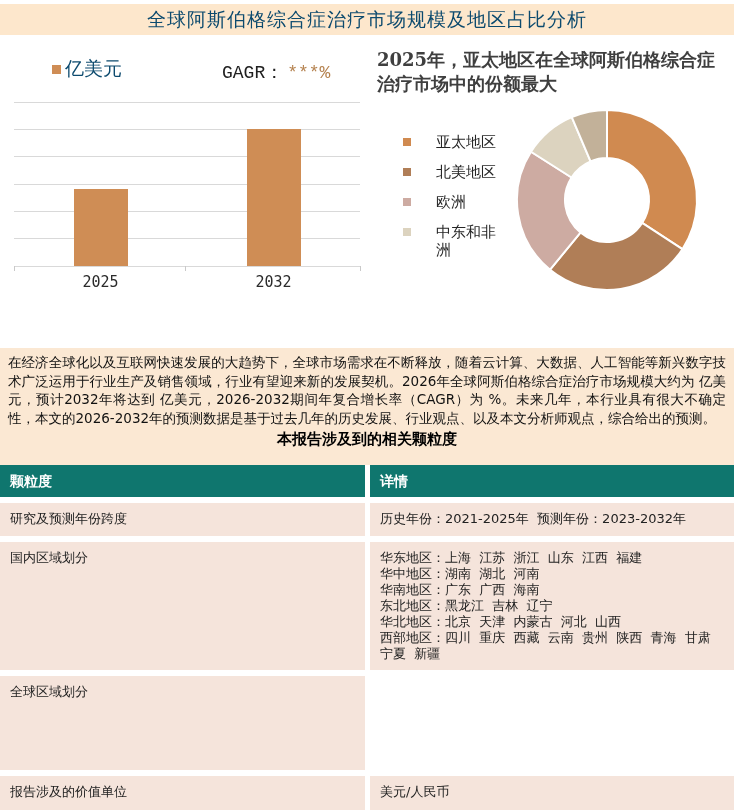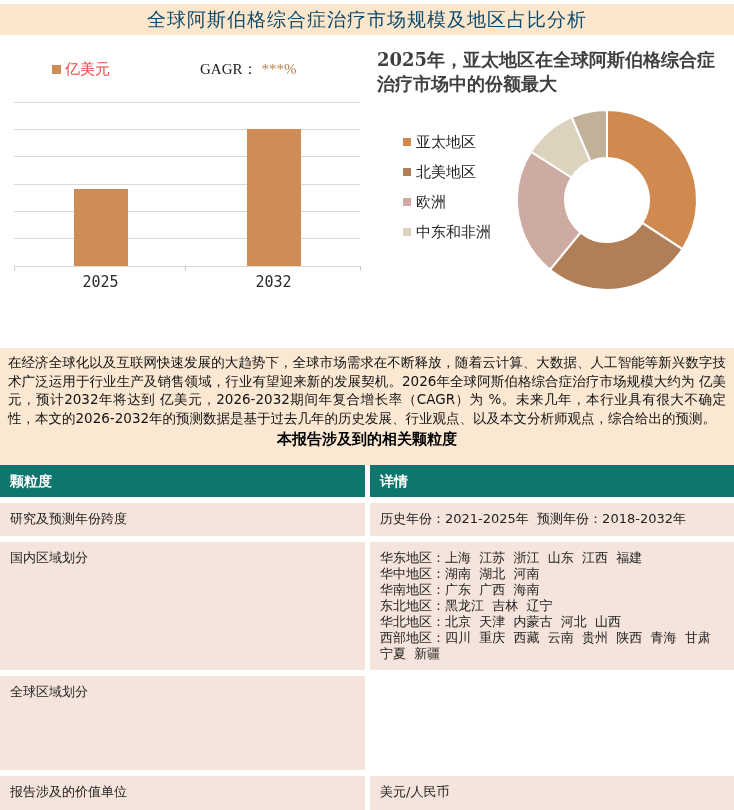--- a/index.html
+++ b/index.html
@@ -9,39 +9,39 @@
   }
   
   .title-bar{position:absolute;left:0;top:4px;width:734px;height:31px;background:#FDE7CC;}
   .title-bar h1{
     margin:0;line-height:31px;text-align:center;font-size:19px;font-weight:500;
     color:#0c4a6e;font-family:"DejaVu Serif","Liberation Serif",serif;letter-spacing:1px;
   }
   
   .bar-legend-row{position:absolute;left:52px;top:59px;height:20px;display:flex;align-items:center;}
   .bar-legend-swatch{width:9px;height:9px;background:#CF8D55;display:inline-block;margin-right:4px;}
-  .bar-legend-label{font-size:15px;color:#ef4444;}
-  .cagr-line{position:absolute;left:200px;top:60px;font-size:15px;color:#202020;
-    font-family:Liberation Serif, serif;}
+  .bar-legend-label{font-size:19px;color:#0c4a6e;}
+  .cagr-line{position:absolute;left:222px;top:60px;font-size:18px;color:#202020;
+    font-family:Liberation Mono, monospace;}
   .cagr-value{color:#B5824F;margin-left:4px;}
   #bar-plot{position:absolute;left:14px;top:102px;width:346px;height:164px;}
   .gridline{position:absolute;left:0;width:100%;height:1px;background:#D9D9D9;}
   .bar{position:absolute;bottom:0;width:54px;transform:translateX(-50%);}
   .axis-tick{position:absolute;top:164px;width:1px;height:5px;background:#C9C9C9;}
   #bar-xlabels{position:absolute;left:14px;top:273px;width:346px;height:20px;}
   .x-label{position:absolute;transform:translateX(-50%);font-size:15px;color:#2b2b2b;
     font-family:"DejaVu Sans Mono","Liberation Mono",monospace;}
   
   .donut-title{
     position:absolute;left:377px;top:48px;width:352px;margin:0;
     font-size:18px;line-height:24px;font-weight:600;color:#3f3f3f;
     font-family:"DejaVu Serif","Liberation Serif",serif;
   }
   #donut-legend{position:absolute;left:403px;top:133px;width:96px;margin:0;padding:0;list-style:none;}
-  #donut-legend li{display:flex;margin-bottom:12px;font-size:15px;line-height:18px;color:#262626;}
+  #donut-legend li{display:flex;margin-bottom:12px;font-size:15px;line-height:18px;color:#262626;gap:20px;}
   .legend-swatch{flex:0 0 8px;width:8px;height:8px;margin:5px 5px 0 0;display:inline-block;}
   #donut-svg{position:absolute;left:512px;top:105px;}
   
   .tabs{position:absolute;left:0;top:310px;width:734px;height:31px;display:flex;}
   .tab{height:31px;line-height:31px;text-align:center;color:#ffffff;font-size:17px;letter-spacing:2px;}
   .tab-left{width:372px;background:#B88D6C;}
   .tab-right{width:362px;background:#CDC4A8;}
   
   .summary{position:absolute;left:0;top:348px;width:734px;height:117px;background:#FBE8D3;box-sizing:border-box;padding:3px 8px;overflow:hidden;}
   .summary p{margin:2px 0 0;font-size:13.5px;line-height:18.6px;color:#111;text-align:justify;}
@@ -128,21 +128,21 @@
   </div>
 
   <div class="grain-table">
     <div class="t-head">
       <div class="hc hc1">颗粒度</div>
       <div class="hc hc2">详情</div>
     </div>
     <div id="table-rows">
         <div class="t-row">
           <div class="t-cell t-label">研究及预测年份跨度</div>
-          <div class="t-cell t-detail"><div>历史年份：2021-2025年  预测年份：2018-2032年</div></div>
+          <div class="t-cell t-detail"><div>历史年份：2021-2025年  预测年份：2023-2032年</div></div>
         </div>
         <div class="t-row">
           <div class="t-cell t-label">国内区域划分</div>
           <div class="t-cell t-detail"><div>华东地区：上海  江苏  浙江  山东  江西  福建</div><div>华中地区：湖南  湖北  河南</div><div>华南地区：广东  广西  海南</div><div>东北地区：黑龙江  吉林  辽宁</div><div>华北地区：北京  天津  内蒙古  河北  山西</div><div>西部地区：四川  重庆  西藏  云南  贵州  陕西  青海  甘肃</div><div>宁夏  新疆</div></div>
         </div>
         <div class="t-row">
           <div class="t-cell t-label">全球区域划分</div>
         </div>
         <div class="t-row">
           <div class="t-cell t-label">报告涉及的价值单位</div>

